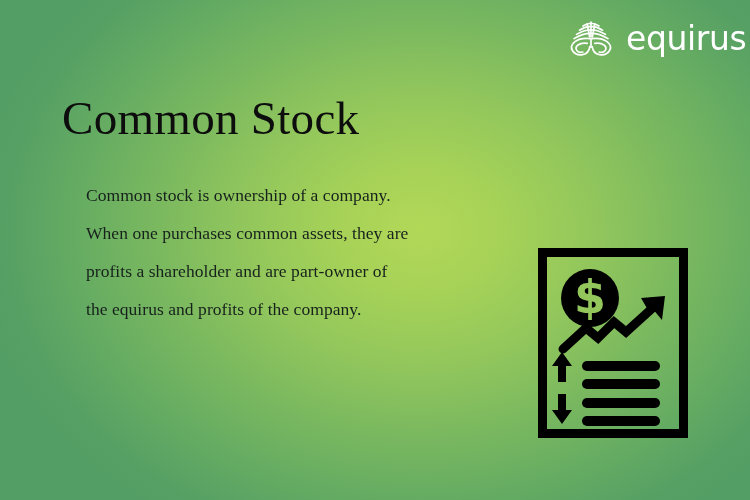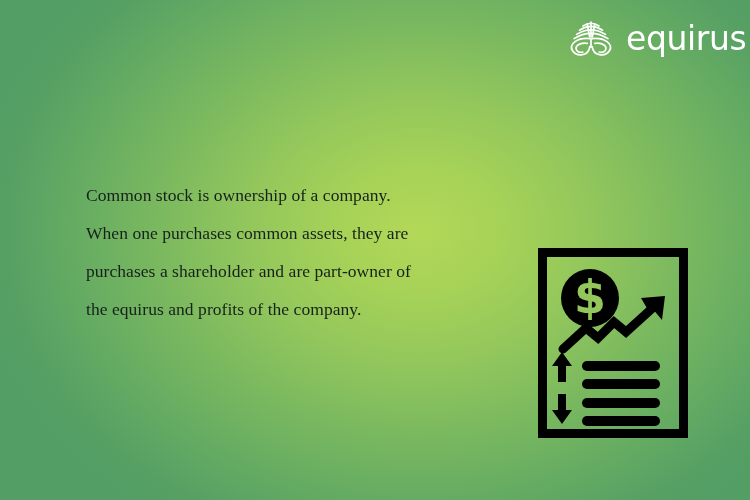--- a/index.html
+++ b/index.html
@@ -124,25 +124,26 @@
                  Q41.2 39.8 34.4 38.6 Q28 37.4 27.2 30.6"></path>
         <path d="M29.8 27.4 Q35.6 26.4 39 29 Q42.2 31.6 40.2 34.4
                  Q38.2 37 34.2 36"></path>
 
         <path d="M26 22.2 L26 31.2"></path>
       </svg>
     </span>
     <span id="logo-text">equirus</span>
   </div>
 
+  <h1 id="title">Common Stock</h1>
 
   <div id="body-copy">
     <div class="body-line">Common stock is ownership of a company.</div>
     <div class="body-line">When one purchases common assets, they are</div>
-    <div class="body-line">purchases a shareholder and are part-owner of</div>
+    <div class="body-line">profits a shareholder and are part-owner of</div>
     <div class="body-line">the equirus and profits of the company.</div>
   </div>
 
   <div id="doc-icon">
     <svg viewBox="0 0 150 190" xmlns="http://www.w3.org/2000/svg">
 
       <rect x="4.5" y="4.5" width="141" height="181" fill="none" stroke="#000000" stroke-width="9"></rect>
 
       <g>
         <circle cx="52" cy="50" r="29" fill="#000000"></circle>

